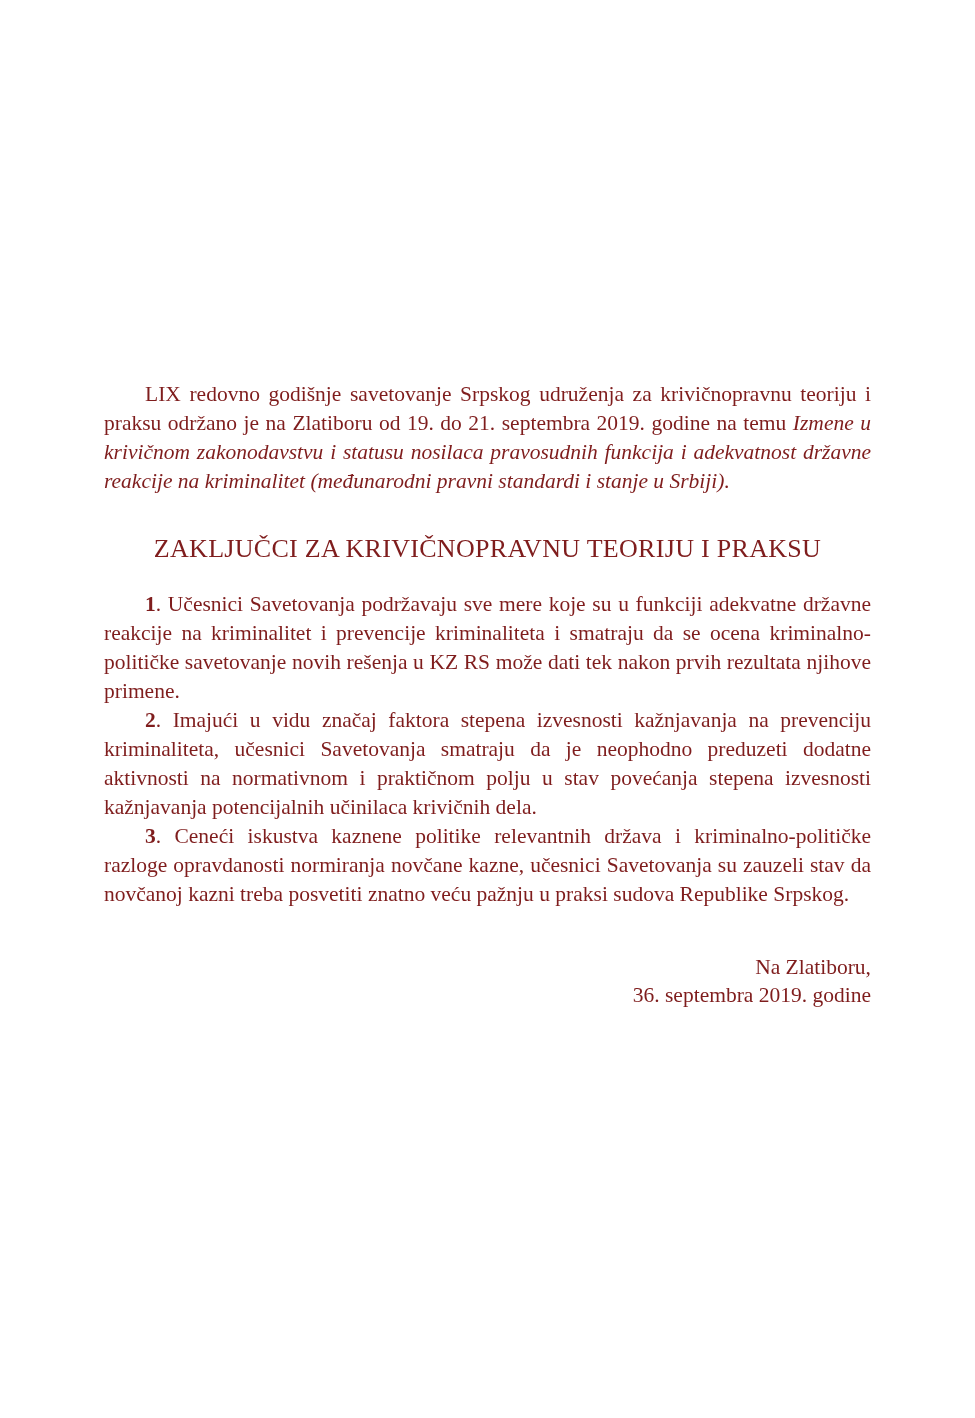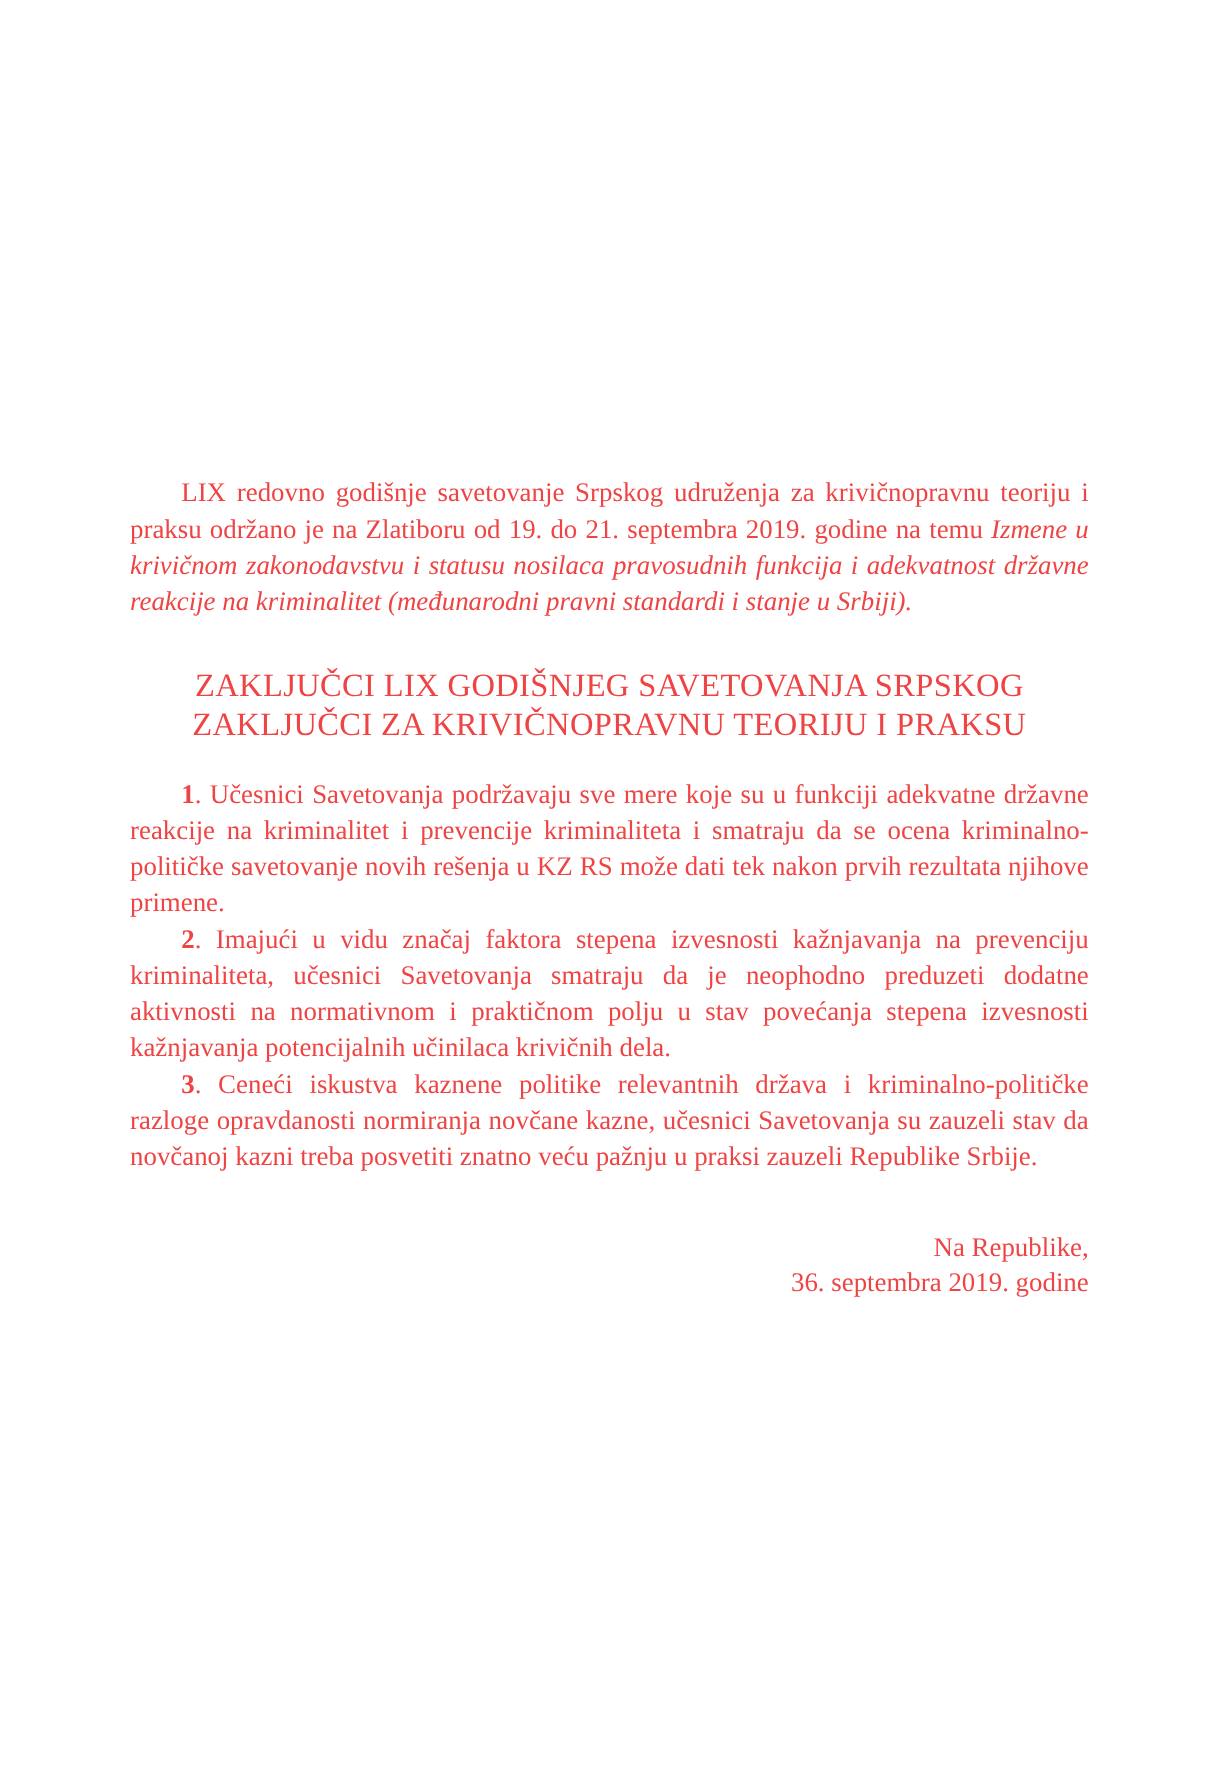--- a/index.html
+++ b/index.html
@@ -7,21 +7,21 @@
     padding: 0;
     background: #ffffff;
   }
   .page {
     position: relative;
     width: 975px;
     height: 1418px;
     background: #ffffff;
     overflow: hidden;
     font-family: "Liberation Serif", "DejaVu Serif", serif;
-    color: #ef4444;
+    color: #7f1d1d;
     border-radius: 27px;
   }
   .content {
     position: absolute;
     left: 104px;
     top: 380px;
     width: 767px;
   }
   p.body-par {
     margin: 0;
@@ -59,29 +59,28 @@
 </style>
 </head>
 <body>
 
 <div class="page">
   <div class="content">
 
     <p class="body-par intro"><span>LIX redovno godišnje savetovanje Srpskog udruženja za krivičnopravnu teoriju i praksu održano je na Zlatiboru od 19. do 21. septembra 2019. godine na temu </span><span class="italic-part">Izmene u krivičnom zakonodavstvu i statusu nosilaca pravosudnih funkcija i adekvatnost državne reakcije na kriminalitet (međunarodni pravni standardi i stanje u Srbiji).</span></p>
 
     <h1 class="doc-heading">
-      <span>ZAKLJUČCI LIX GODIŠNJEG SAVETOVANJA SRPSKOG</span>
       <span>ZAKLJUČCI ZA KRIVIČNOPRAVNU TEORIJU I PRAKSU</span>
     </h1>
 
     <p class="body-par"><span class="par-number">1</span><span>. Učesnici Savetovanja podržavaju sve mere koje su u funkciji adekvatne državne reakcije na kriminalitet i prevencije kriminaliteta i smatraju da se ocena kriminalno-političke savetovanje novih rešenja u KZ RS može dati tek nakon prvih rezultata njihove primene.</span></p>
 
     <p class="body-par"><span class="par-number">2</span><span>. Imajući u vidu značaj faktora stepena izvesnosti kažnjavanja na prevenciju kriminaliteta, učesnici Savetovanja smatraju da je neophodno preduzeti dodatne aktivnosti na normativnom i praktičnom polju u stav povećanja stepena izvesnosti kažnjavanja potencijalnih učinilaca krivičnih dela.</span></p>
 
-    <p class="body-par"><span class="par-number">3</span><span>. Ceneći iskustva kaznene politike relevantnih država i kriminalno-političke razloge opravdanosti normiranja novčane kazne, učesnici Savetovanja su zauzeli stav da novčanoj kazni treba posvetiti znatno veću pažnju u praksi zauzeli Republike Srbije.</span></p>
+    <p class="body-par"><span class="par-number">3</span><span>. Ceneći iskustva kaznene politike relevantnih država i kriminalno-političke razloge opravdanosti normiranja novčane kazne, učesnici Savetovanja su zauzeli stav da novčanoj kazni treba posvetiti znatno veću pažnju u praksi sudova Republike Srpskog.</span></p>
 
     <div class="signoff">
-      <p>Na Republike,</p>
+      <p>Na Zlatiboru,</p>
       <p>36. septembra 2019. godine</p>
     </div>
 
   </div>
 </div>
 
 </body></html>

